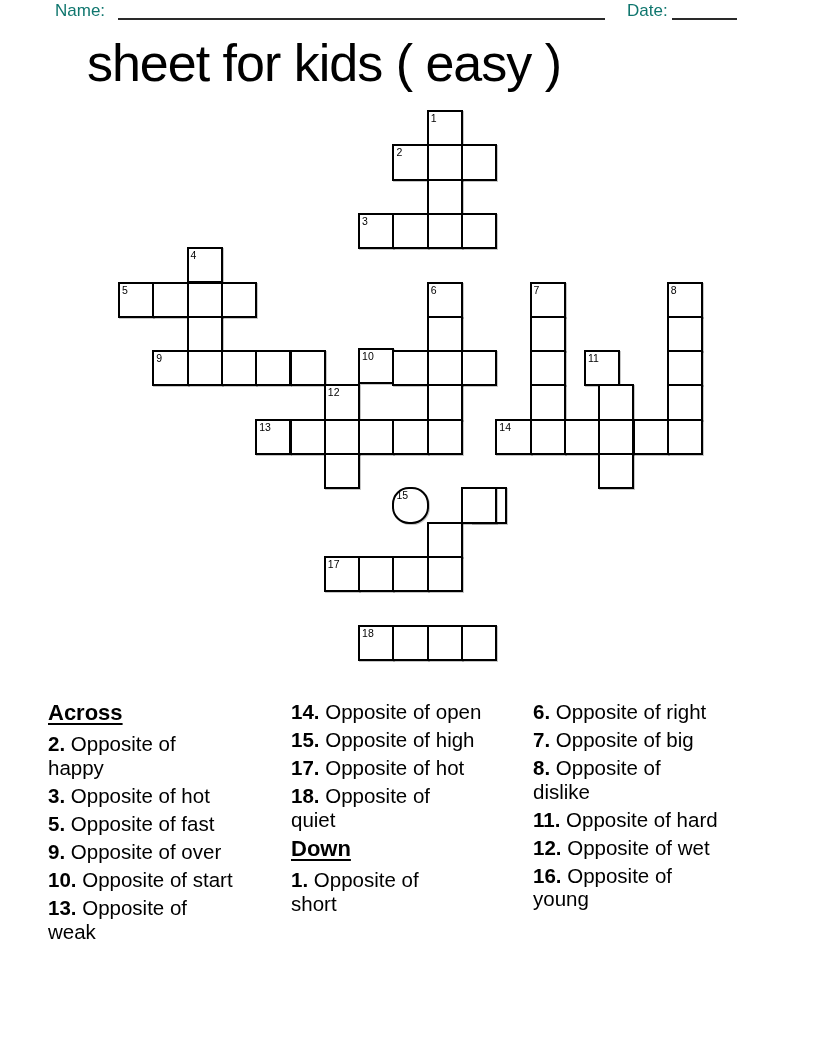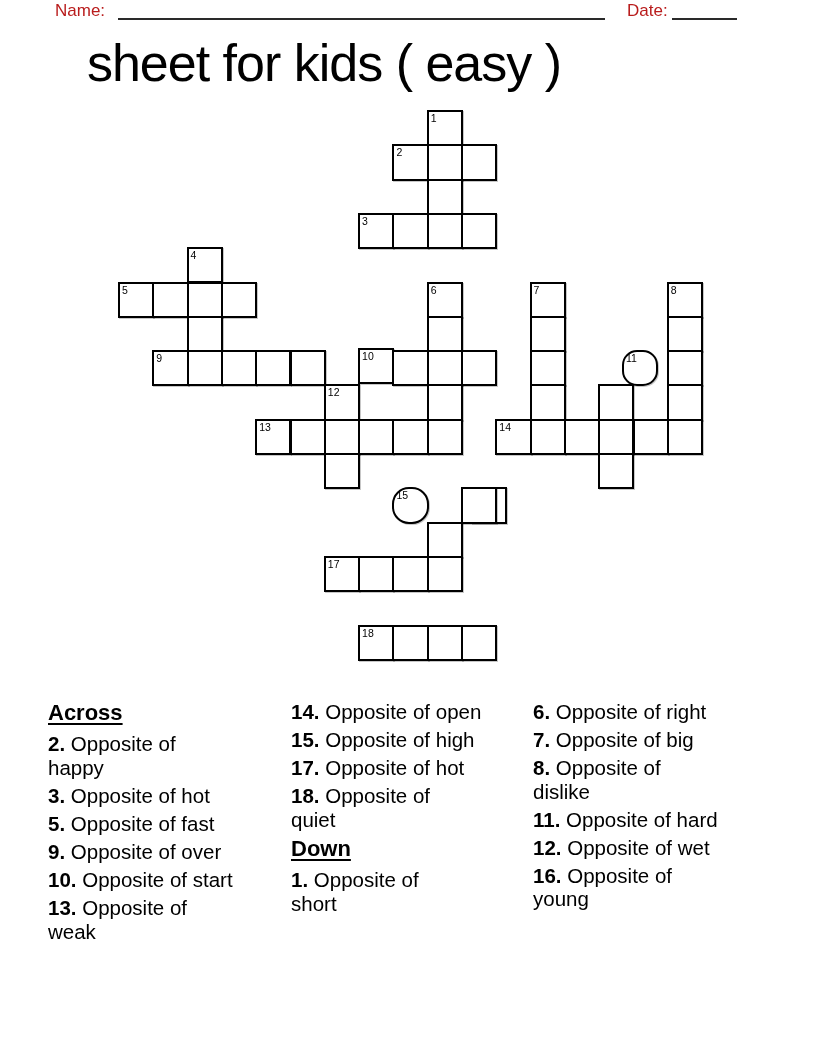--- a/index.html
+++ b/index.html
@@ -1,21 +1,21 @@
 <!DOCTYPE html>
 <html><head>
 <meta charset="utf-8">
 <style>
   html,body { margin:0; padding:0; background:#fff; }
   .page {
     position:relative; width:816px; height:1056px; background:#ffffff;
     font-family:"Liberation Sans", sans-serif; color:#000; overflow:hidden;
   }
   
-  .hdr-label { position:absolute; top:1px; font-size:17px; color:#b91c1c; }
+  .hdr-label { position:absolute; top:1px; font-size:17px; color:#0f766e; }
   .hdr-line  { position:absolute; top:0; height:18px; border-bottom:2px solid #2a2a2a; }
   
   .title {
     position:absolute; top:33px; left:0; width:648px; text-align:center;
     font-size:52px; letter-spacing:-1px; color:#000;
   }
   
   .grid { position:absolute; left:118px; top:110px; }
   .cell {
     position:absolute; box-sizing:border-box;
@@ -98,21 +98,21 @@
       <div class="cell" style="left: 102.9px; top: 240.1px;"></div>
       <div class="cell" style="left: 137.2px; top: 240.1px;"></div>
       <div class="cell" style="left: 171.5px; top: 240.1px;"></div>
       <div class="cell" style="left: 240.1px; top: 238px; text-align: center;">
         <span class="cell-num">10</span>
       </div>
       <div class="cell" style="left: 274.4px; top: 240.1px;"></div>
       <div class="cell" style="left: 308.7px; top: 240.1px;"></div>
       <div class="cell" style="left: 343px; top: 240.1px;"></div>
       <div class="cell" style="left: 411.6px; top: 240.1px;"></div>
-      <div class="cell" style="left: 504px; top: 240.1px; border-radius: 15px;">
+      <div class="cell" style="left: 466px; top: 240.1px;">
         <span class="cell-num">11</span>
       </div>
       <div class="cell" style="left: 548.8px; top: 240.1px;"></div>
       <div class="cell" style="left: 205.8px; top: 274.4px;">
         <span class="cell-num">12</span>
       </div>
       <div class="cell" style="left: 308.7px; top: 274.4px;"></div>
       <div class="cell" style="left: 411.6px; top: 274.4px;"></div>
       <div class="cell" style="left: 480.2px; top: 274.4px;"></div>
       <div class="cell" style="left: 548.8px; top: 274.4px;"></div>

